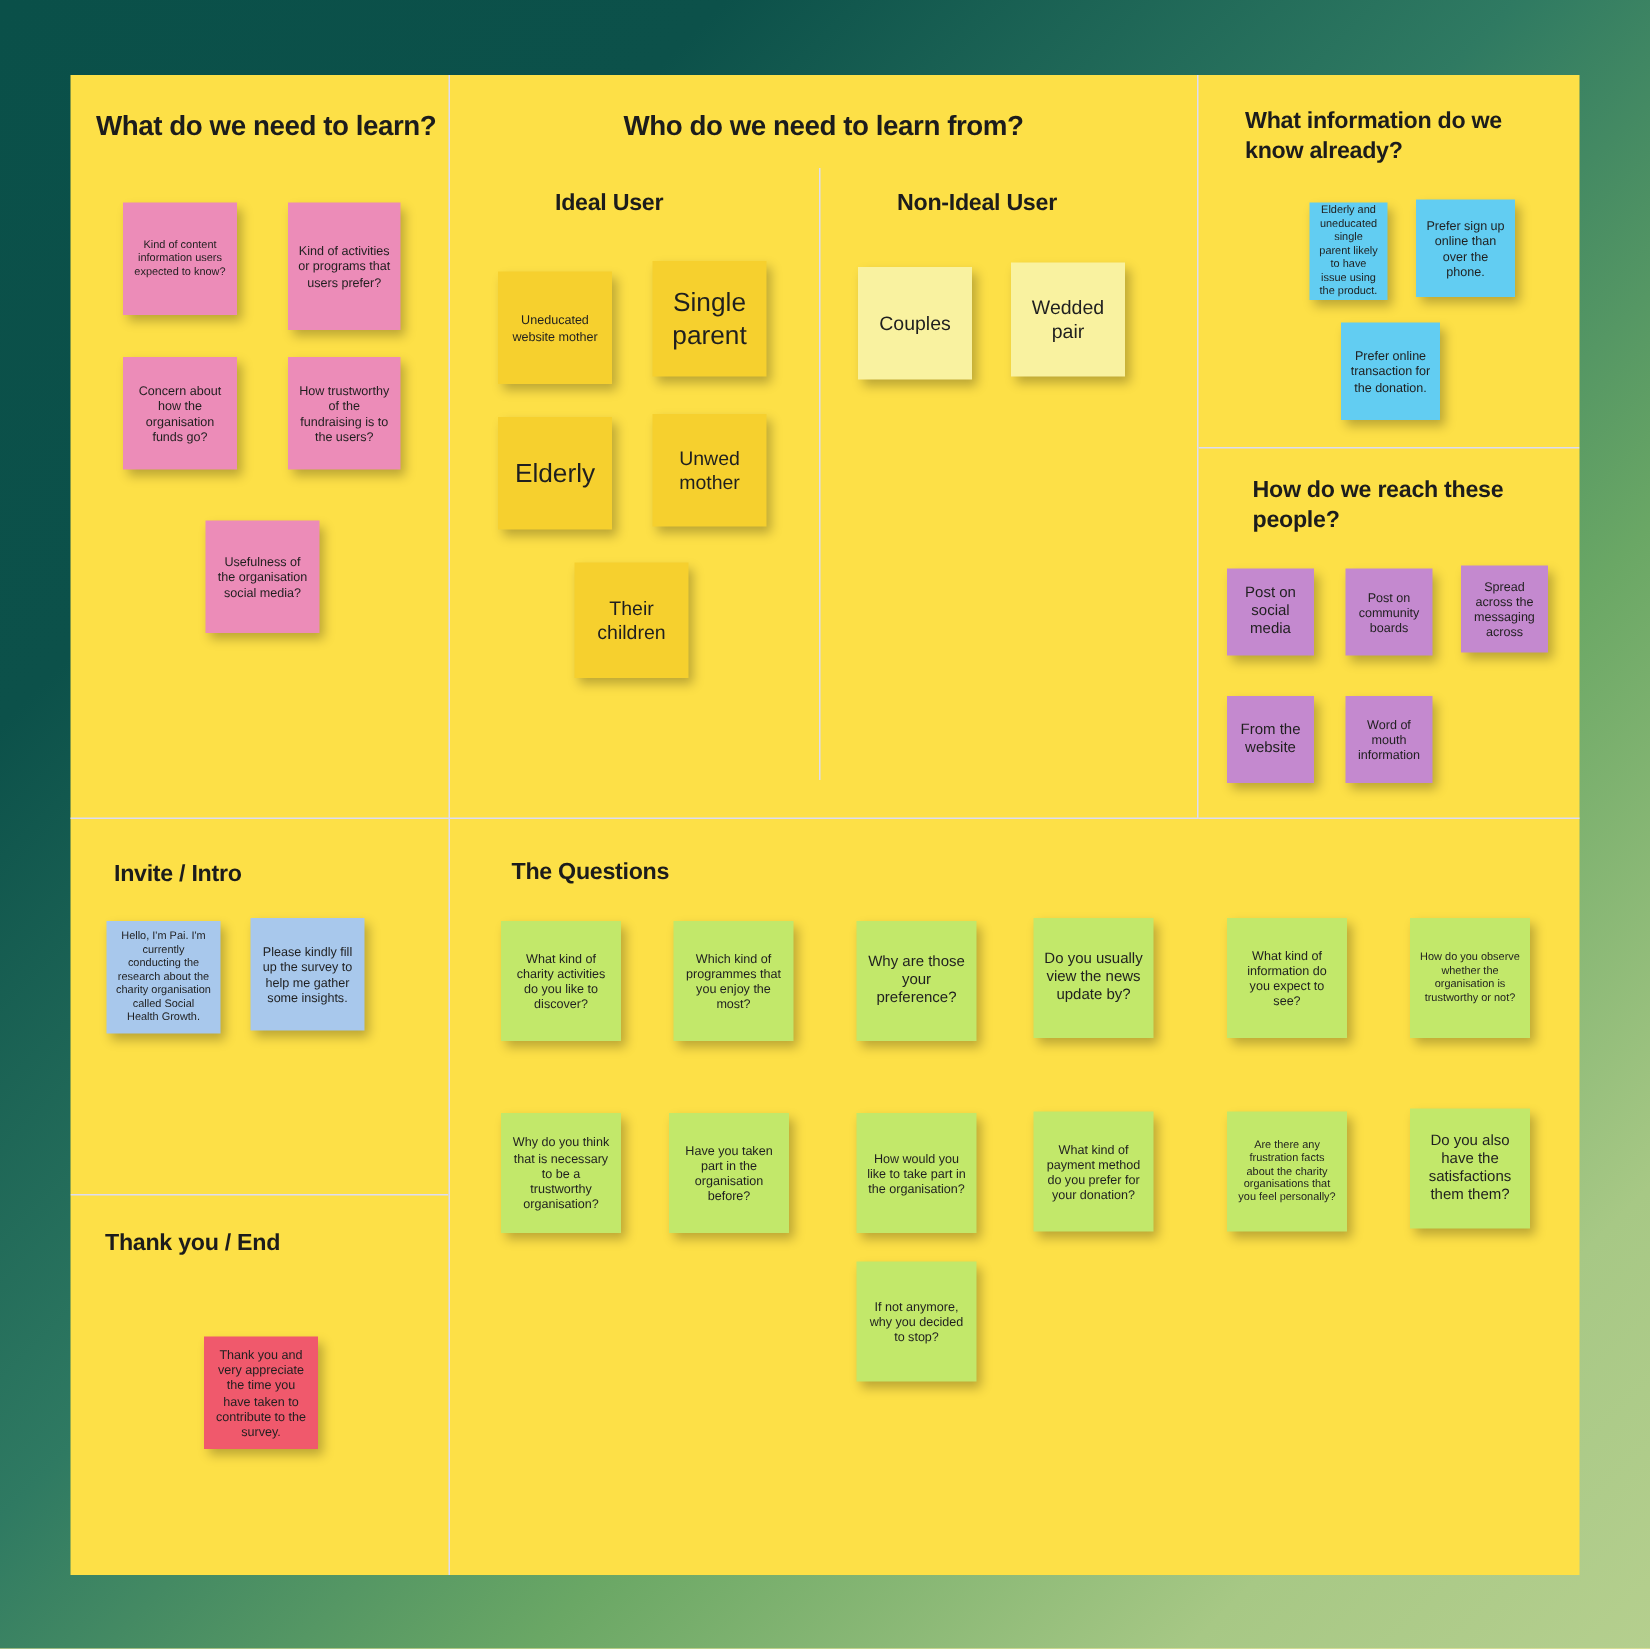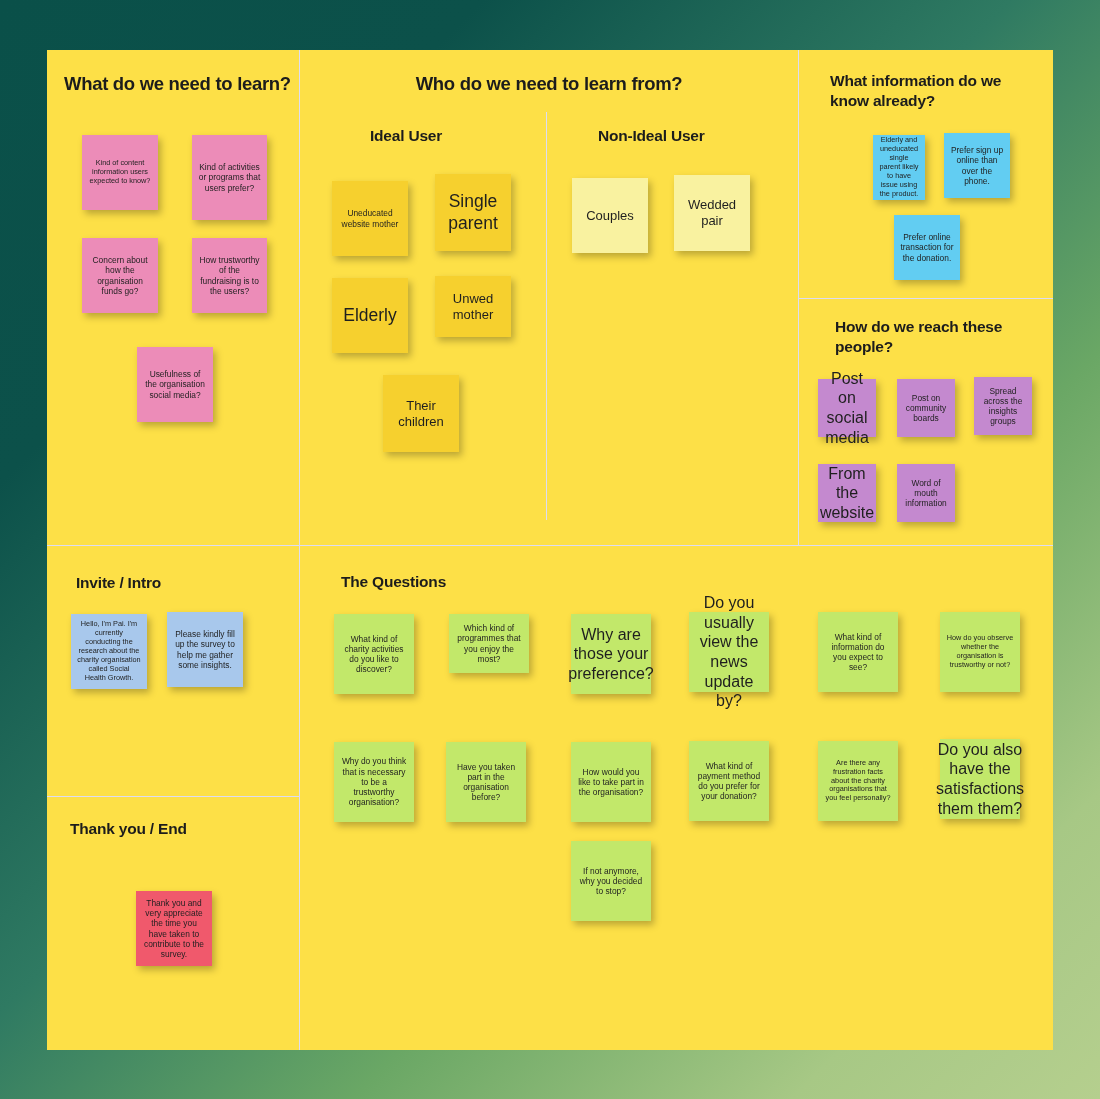--- a/index.html
+++ b/index.html
@@ -59,21 +59,21 @@
   .yellow { background: #f6d02e; }
   .paleyellow { background: #f9f2a0; }
   .blue   { background: #62cdf2; }
   .softblue { background: #a8c8ec; }
   .purple { background: #c489cf; }
   .green  { background: #c2e86a; }
   .red    { background: #f0596c; }
 
   .t-xs { font-size: 7.3px; }
   .t-s  { font-size: 8.4px; }
-  .t-m  { font-size: 16px; }
+  .t-m  { font-size: 10px; }
   .t-l  { font-size: 13px; }
   .t-xl { font-size: 17.5px; }
 
   
   #c1 .h-main { position: absolute; left: 17px; top: 22px; }
   
   #c2 .h-main { position: absolute; left: 0; top: 22px; width: 100%; text-align: center; }
   #c2 .colhead { position: absolute; top: 77px; font-size:15.5px; font-weight:800; color:#1c1c1c; letter-spacing:-0.2px; }
   #c2 .midline { position: absolute; left: 246px; top: 62px; width: 1px; height: 408px; background: #dcdcf3; }
   
@@ -107,21 +107,21 @@
   <div class="cell vline hline" id="c2">
     <div class="h-main">Who do we need to learn from?</div>
     <div class="midline"></div>
 
     <div class="colhead" style="left:70px;">Ideal User</div>
     <div class="colhead" style="left:298px;">Non-Ideal User</div>
 
     <div class="note yellow t-s" style="left:32px; top:131px; width:76px; height:75px;">Uneducated website mother</div>
     <div class="note yellow t-xl" style="left:135px; top:124px; width:76px; height:77px;">Single parent</div>
     <div class="note yellow t-xl" style="left:32px; top:228px; width:76px; height:75px;">Elderly</div>
-    <div class="note yellow t-l" style="left:135px; top:226px; width:76px; height:61px;">Unwed mother</div>
+    <div class="note yellow t-l" style="left:135px; top:226px; width:76px; height:75px;">Unwed mother</div>
     <div class="note yellow t-l" style="left:83px; top:325px; width:76px; height:77px;">Their children</div>
 
     <div class="note paleyellow t-l" style="left:272px; top:128px; width:76px; height:75px;">Couples</div>
     <div class="note paleyellow t-l" style="left:374px; top:125px; width:76px; height:76px;">Wedded pair</div>
   </div>
 
   <div class="cell hline">
     <div id="c3div"></div>
 
     <div id="c3top" style="position:absolute; left:0; top:0; width:100%; height:248px;">
@@ -130,21 +130,21 @@
       <div class="note blue t-xs" style="left:42px; top:85px; width:52px; height:65px;margin-left:32px;">Elderly and uneducated single parent likely to have issue using the product.</div>
       <div class="note blue t-s" style="left:145px; top:83px; width:66px; height:65px;">Prefer sign up online than over the phone.</div>
       <div class="note blue t-s" style="left:95px; top:165px; width:66px; height:65px;">Prefer online transaction for the donation.</div>
     </div>
 
     <div id="c3bot" style="position:absolute; left:0; top:249px; width:100%; height:247px;">
       <div class="h-sec">How do we reach these people?</div>
 
       <div class="note purple t-m" style="left:19px; top:80px; width:58px; height:58px;">Post on social media</div>
       <div class="note purple t-s" style="left:98px; top:80px; width:58px; height:58px;">Post on community boards</div>
-      <div class="note purple t-s" style="left:175px; top:78px; width:58px; height:58px;">Spread across the insights groups</div>
+      <div class="note purple t-s" style="left:175px; top:78px; width:58px; height:58px;">Spread across the messaging across</div>
       <div class="note purple t-m" style="left:19px; top:165px; width:58px; height:58px;">From the website</div>
       <div class="note purple t-s" style="left:98px; top:165px; width:58px; height:58px;">Word of mouth information</div>
     </div>
   </div>
 
   <div class="cell vline">
     <div id="bl-div"></div>
 
     <div id="bl-intro" style="position:absolute; left:0; top:0; width:100%; height:250px;">
       <div class="h-sub">Invite / Intro</div>
@@ -157,21 +157,21 @@
       <div class="h-sub">Thank you / End</div>
 
       <div class="note red t-s" style="left:89px; top:94px; width:76px; height:75px;">Thank you and very appreciate the time you have taken to contribute to the survey.</div>
     </div>
   </div>
 
   <div class="cell" id="bm" style="grid-column: 2 / span 2;">
     <div class="h-sub">The Questions</div>
 
     <div class="note green t-s" style="left:34px; top:68px; width:80px; height:80px;">What kind of charity activities do you like to discover?</div>
-    <div class="note green t-s" style="left:149px; top:68px; width:80px; height:59px;">Which kind of programmes that you enjoy the most?</div>
+    <div class="note green t-s" style="left:149px; top:68px; width:80px; height:80px;">Which kind of programmes that you enjoy the most?</div>
     <div class="note green t-m" style="left:271px; top:68px; width:80px; height:80px;">Why are those your preference?</div>
     <div class="note green t-m" style="left:389px; top:66px; width:80px; height:80px;">Do you usually view the news update by?</div>
     <div class="note green t-s" style="left:518px; top:66px; width:80px; height:80px;">What kind of information do you expect to see?</div>
     <div class="note green t-xs" style="left:640px; top:66px; width:80px; height:80px;">How do you observe whether the organisation is trustworthy or not?</div>
 
     <div class="note green t-s" style="left:34px; top:196px; width:80px; height:80px;">Why do you think that is necessary to be a trustworthy organisation?</div>
     <div class="note green t-s" style="left:146px; top:196px; width:80px; height:80px;">Have you taken part in the organisation before?</div>
     <div class="note green t-s" style="left:271px; top:196px; width:80px; height:80px;">How would you like to take part in the organisation?</div>
     <div class="note green t-s" style="left:389px; top:195px; width:80px; height:80px;">What kind of payment method do you prefer for your donation?</div>
     <div class="note green t-xs" style="left:518px; top:195px; width:80px; height:80px;">Are there any frustration facts about the charity organisations that you feel personally?</div>

